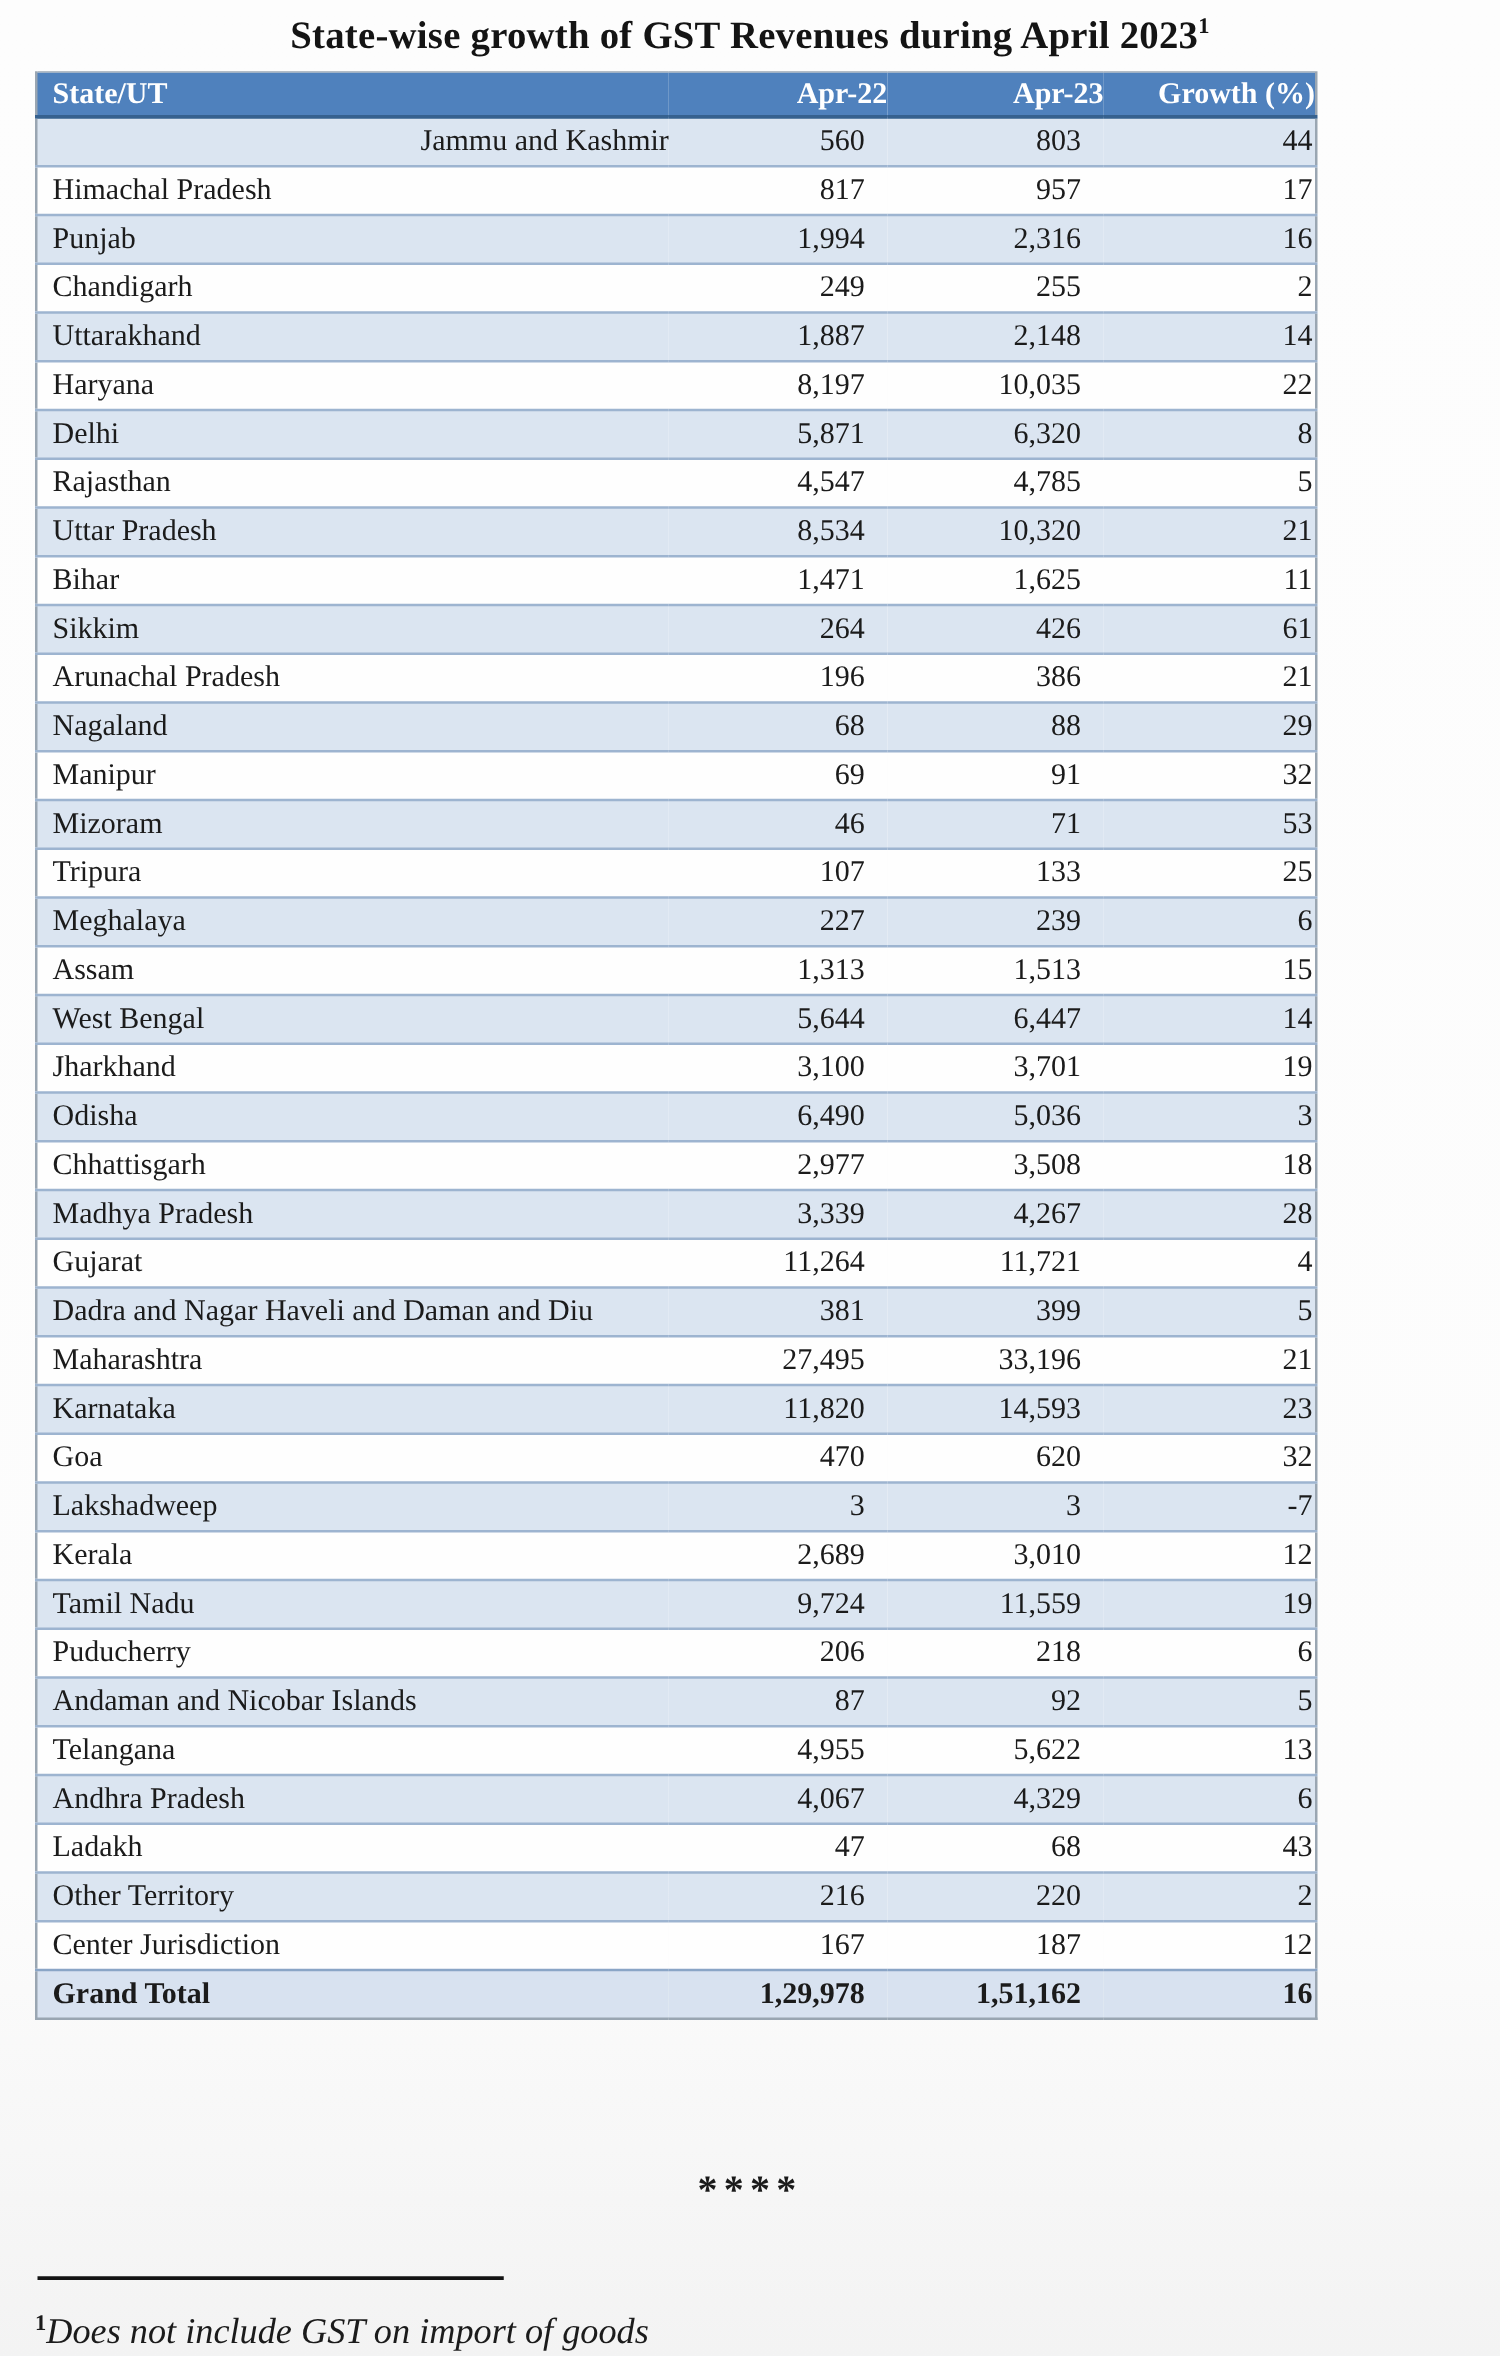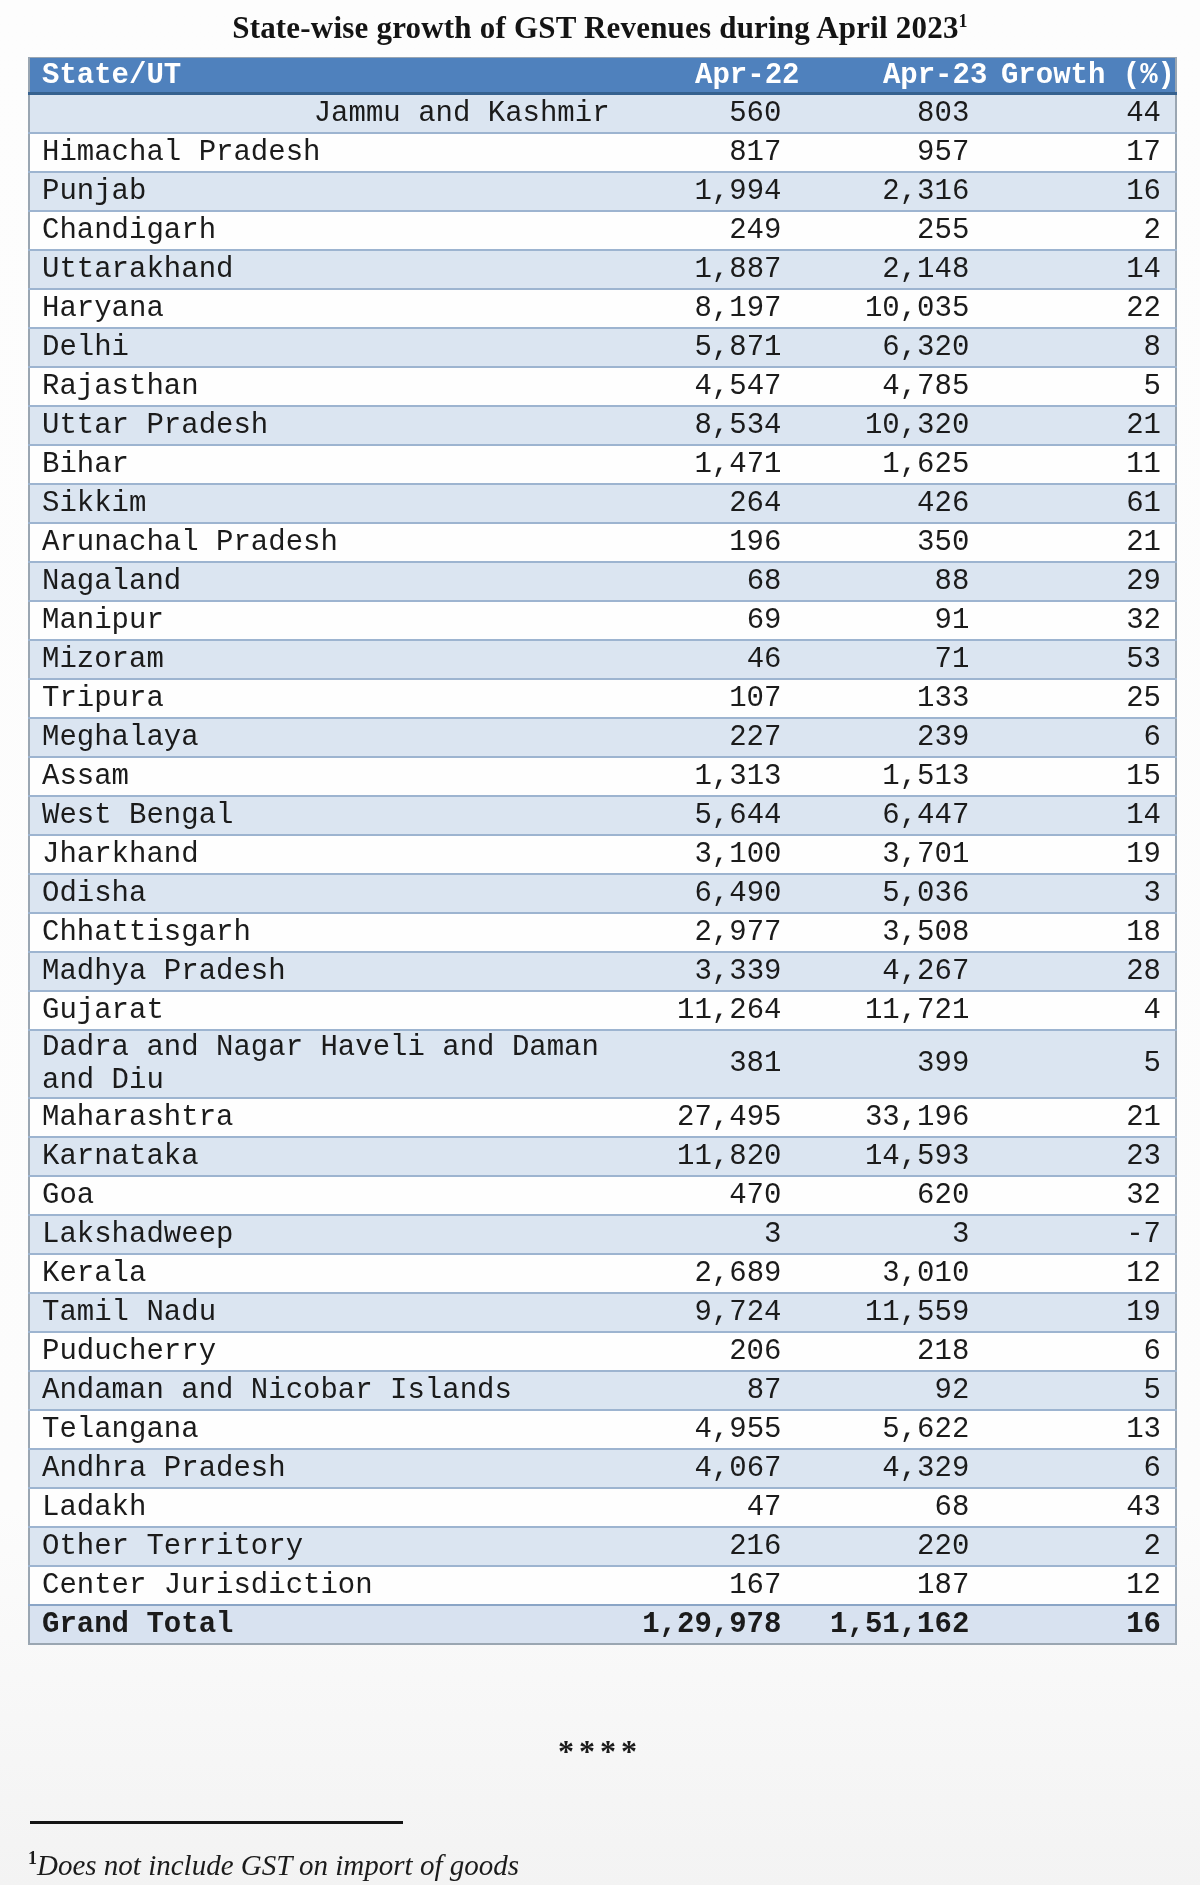--- a/index.html
+++ b/index.html
@@ -20,27 +20,26 @@
     font-size:31px;
     font-weight:bold;
     color:#141414;
     letter-spacing:0.2px;
   }
   .title sup { font-size:18px; font-weight:bold; }
 
   .gst-table {
     position:absolute;
     left:28px; top:57px;
-    width:1149px;
+    width:1026px;
     border-collapse:collapse;
-    font-size:29px;
+    font-size:24px;
     color:#1b1b1b;
     border:2px solid #9aa6b2;
     border-top:1px solid #9aa6b2;
-    font-family:Liberation Mono, monospace;
   }
   .gst-table col.c-state { width:582px; }
   .gst-table col.c-apr22 { width:190px; }
   .gst-table col.c-apr23 { width:188px; }
   .gst-table col.c-growth { width:189px; }
 
   .gst-table th {
     background:#4f81bd;
     color:#ffffff;
     font-weight:bold;
@@ -52,21 +51,21 @@
   .gst-table th.state { text-align:left; padding-left:12px; }
 
   .gst-table td {
     height:39px;
     vertical-align:middle;
     border-top:2px solid #9db4d0;
   }
   .gst-table tbody tr:first-child td { border-top:none;text-align:right; }
   .gst-table td.state { text-align:left; padding-left:12px; }
   .gst-table td.num { text-align:right; padding-right:18px; }
-  .gst-table td.num.growth { padding-right:14px; }
+  .gst-table td.num.growth { padding-right:2px; }
 
   .gst-table tr.stripe td { background:#dbe5f1; }
   .gst-table tr.plain td { background:#fefefe; }
 
   .gst-table tr.grand-total td {
     background:#d8e2f0;
     font-weight:bold;
     border-top:2px solid #8aa5c6;
   }
 
@@ -186,21 +185,21 @@
         </tr>
         <tr class="stripe">
           <td class="state">Sikkim</td>
           <td class="num">264</td>
           <td class="num">426</td>
           <td class="num growth">61</td>
         </tr>
         <tr class="plain">
           <td class="state">Arunachal Pradesh</td>
           <td class="num">196</td>
-          <td class="num">350</td>
+          <td class="num">386</td>
           <td class="num growth">21</td>
         </tr>
         <tr class="stripe">
           <td class="state">Nagaland</td>
           <td class="num">68</td>
           <td class="num">88</td>
           <td class="num growth">29</td>
         </tr>
         <tr class="plain">
           <td class="state">Manipur</td>

